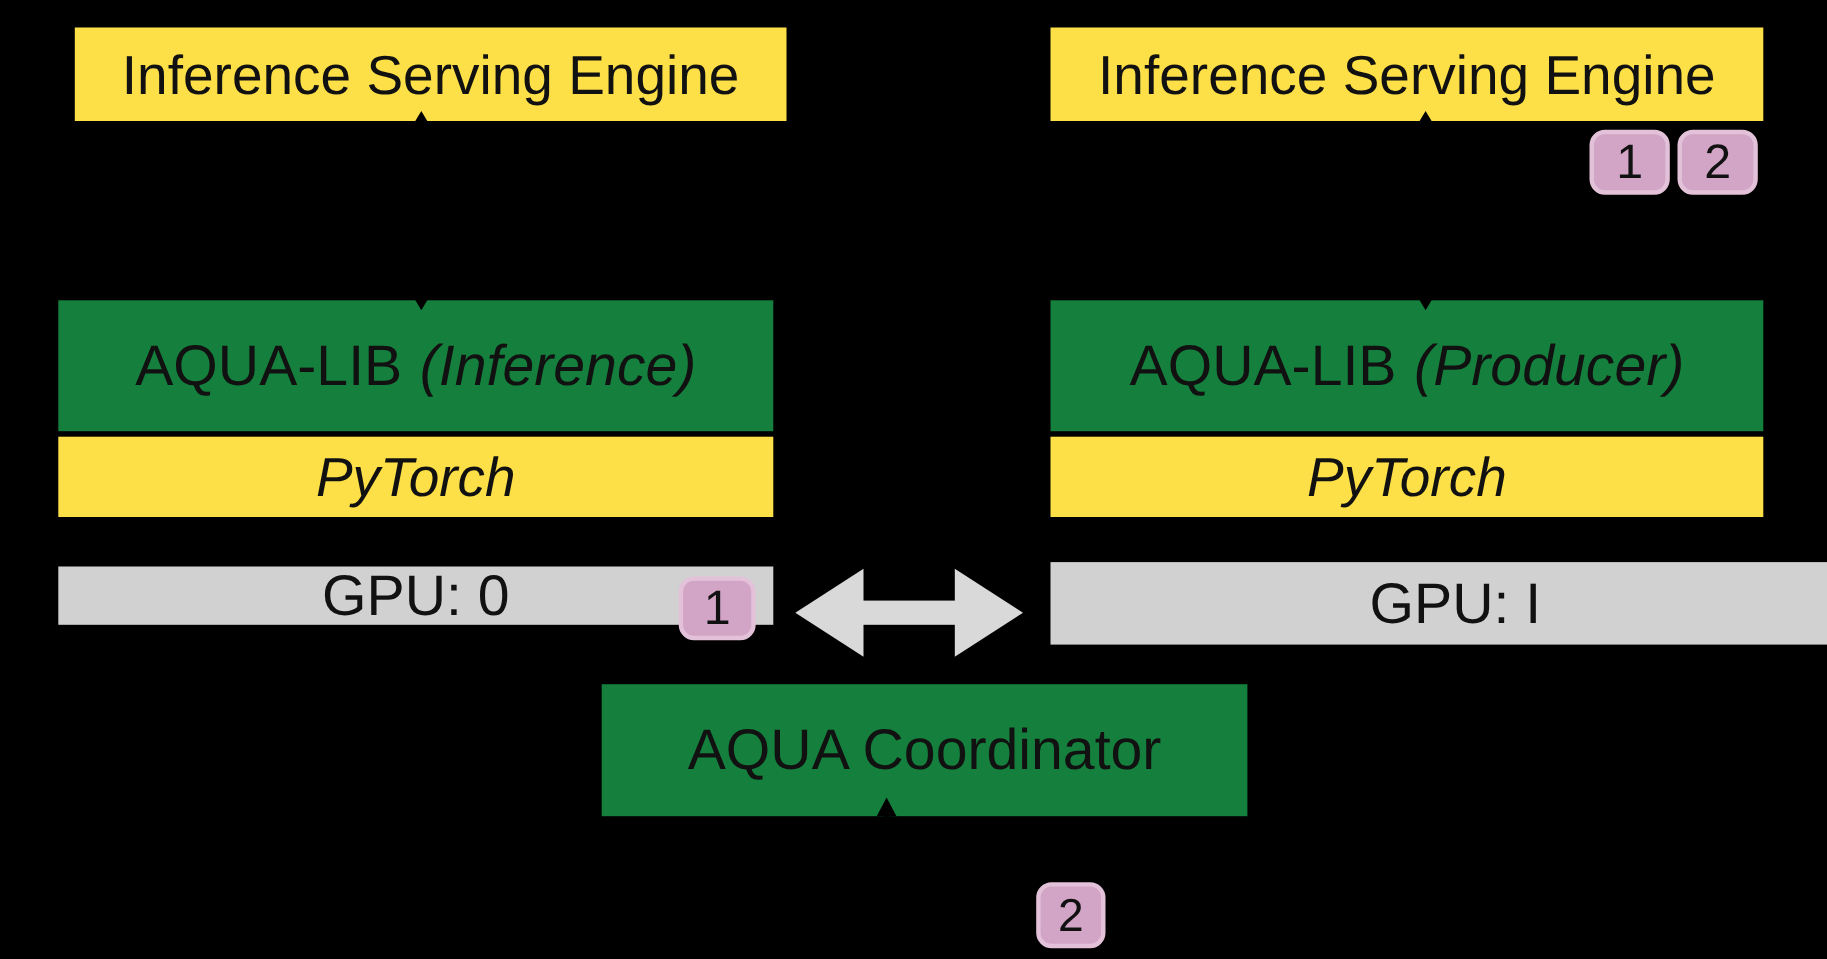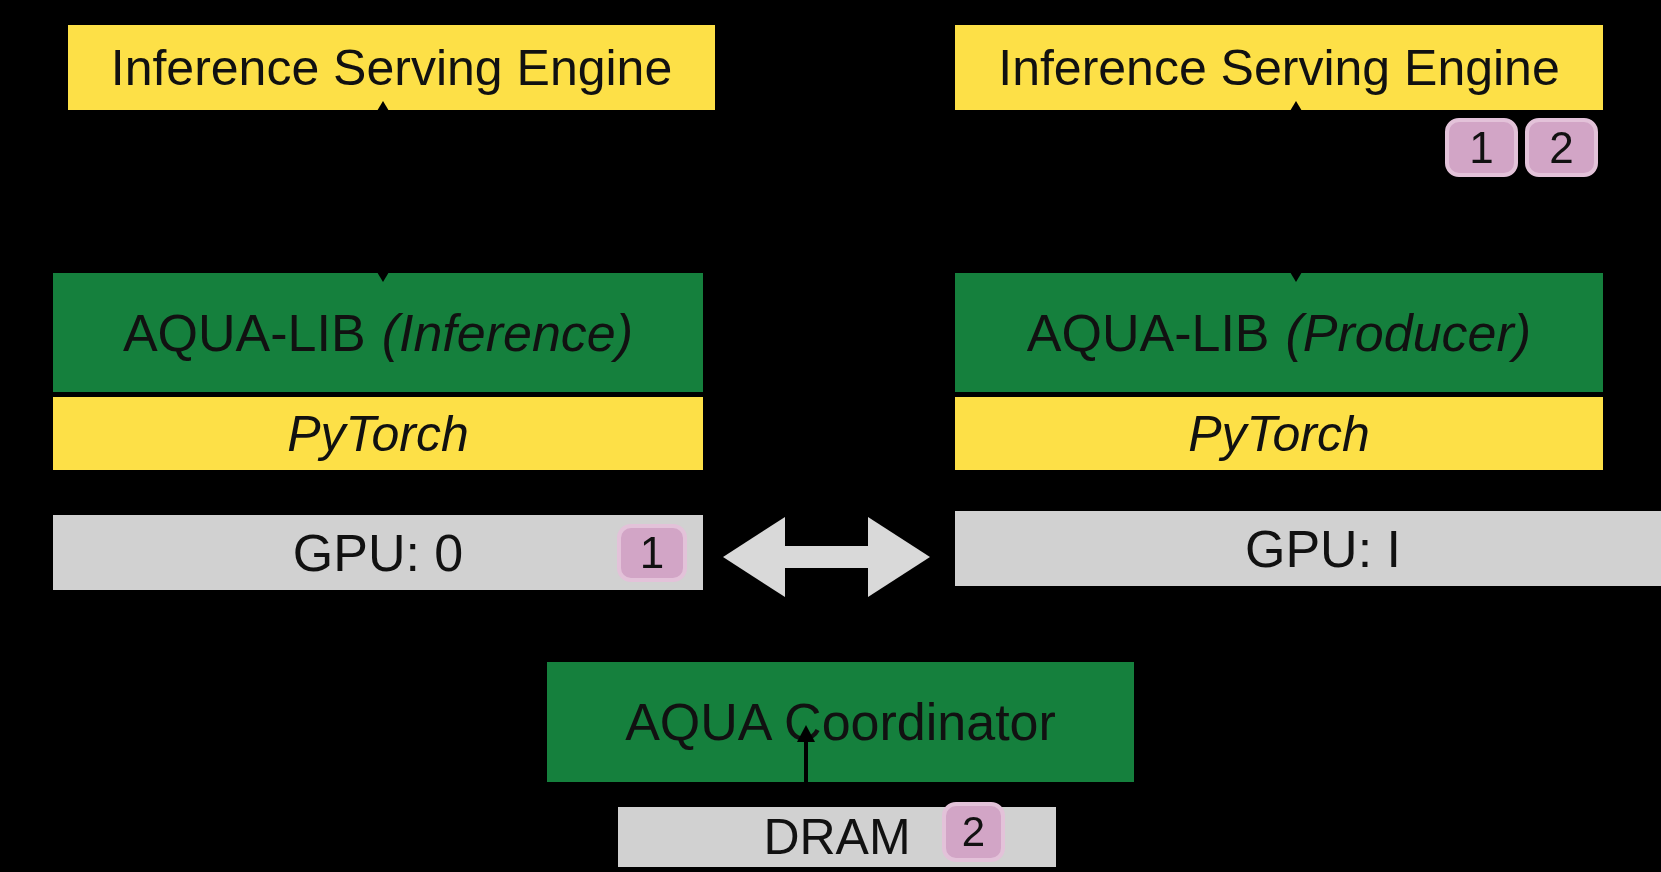--- a/index.html
+++ b/index.html
@@ -25,21 +25,21 @@
     white-space: nowrap;
   }
   .green { background: #fde047; justify-content: center; }
   .blue  { background: #15803d; }
   .gray  { background: #d1d1d1; }
 
   .engine-box      { font-size: 50px; }
   .aqualib-box     { font-size: 52px; }
   .pytorch-box     { font-size: 50px; font-style: italic; }
   .gpu-box         { font-size: 52px; }
-  .coordinator-box { font-size: 52px; margin-top: 40px; }
+  .coordinator-box { font-size: 52px; }
   .dram-box        { font-size: 50px; }
 
   .role-italic {
     font-style: italic;
     margin-left: 16px;
   }
 
   .badge {
     position: absolute;
     box-sizing: border-box;
@@ -116,21 +116,21 @@
 
   <div class="box blue aqualib-box" style="left:53px; top:273px; width:650px; height:119px;">
     <span>AQUA-LIB</span>
     <span class="role-italic">(Inference)</span>
   </div>
 
   <div class="box green pytorch-box" style="left:53px; top:397px; width:650px; height:73px;">
     <span>PyTorch</span>
   </div>
 
-  <div class="box gray gpu-box" style="left:53px; top:515px; width:650px; height:75px;">
+  <div class="box gray gpu-box" style="left:53px; top:515px; width:650px; height:53px;">
     <span>GPU: 0</span>
     <div class="badge" style="left:564px; top:9px; width:70px; height:58px;">
       <span>1</span>
     </div>
   </div>
 
   <div class="box green engine-box" style="left:955px; top:25px; width:648px; height:85px;">
     <span>Inference Serving Engine</span>
   </div>
 
@@ -175,20 +175,17 @@
   <div class="box blue coordinator-box" style="left:547px; top:622px; width:587px; height:120px;">
     <span>AQUA Coordinator</span>
   </div>
 
   <div>
     <div class="tri coord-up" style="left:797px; top:725px;"></div>
     <div class="conn-line" style="left:804px; top:730px; width:4px; height:80px;"></div>
     <div class="tri coord-down" style="left:797px; top:805px;"></div>
   </div>
 
-  <div class="box gray dram-box" style="left:618px; top:807px; width:438px; height:60px;">
-    <span>DRAM</span>
-  </div>
   <div class="badge" style="left:942px; top:802px; width:63px; height:60px; font-size:42px;">
     <span>2</span>
   </div>
 
 </div>
 
 </body></html>

